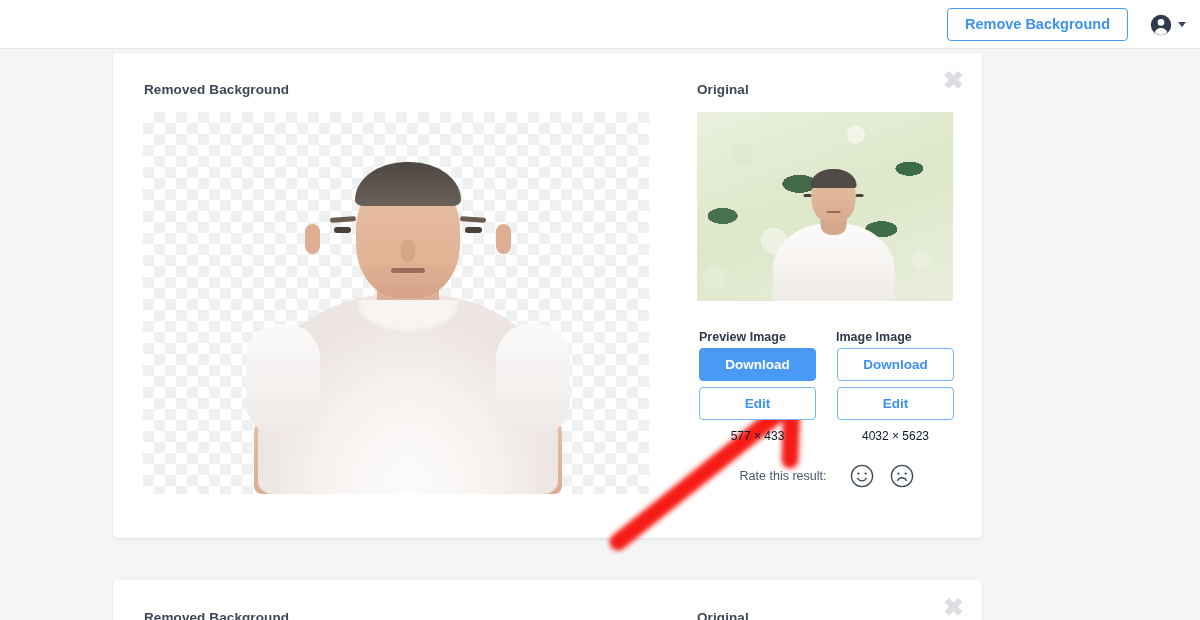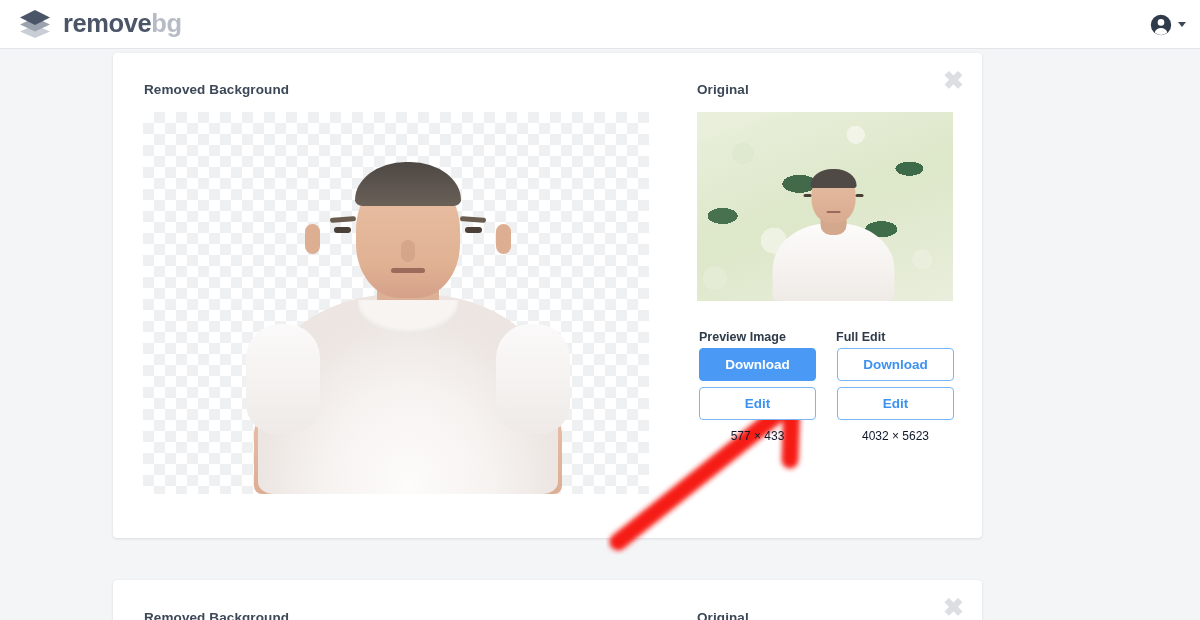--- a/index.html
+++ b/index.html
@@ -443,31 +443,24 @@
 
   
   .c2-title-removed  { left: 31px;  top: 30px; }
   .c2-title-original { left: 584px; top: 30px; }
 </style>
 </head>
 <body>
 
 <div class="header">
 
-  <a class="brand" href="#">
-    <svg class="brand-mark" viewBox="0 0 34 30">
-      <polygon points="17,16 2,22.5 17,29 32,22.5" fill="#c9ced6"></polygon>
-      <polygon points="17,8.5 2,15.5 17,22.5 32,15.5" fill="#9aa3ae"></polygon>
-      <polygon points="17,1 2,8.5 17,16 32,8.5" fill="#4a5568"></polygon>
-    </svg>
-    <span class="brand-text"><span class="w-remove">remove</span><span class="w-bg">bg</span></span>
-  </a>
 
 
   <div class="header-right">
+    <button class="btn-remove-bg">Remove Background</button>
     <div class="account">
       <svg width="22" height="22" viewBox="0 0 22 22">
         <circle cx="11" cy="11" r="10.2" fill="#2f3b4a"></circle>
         <circle cx="11" cy="8.4" r="3.3" fill="#ffffff"></circle>
         <path d="M4.6 18.6a6.8 6.8 0 0 1 12.8 0 10 10 0 0 1-12.8 0z" fill="#ffffff"></path>
       </svg>
       <span class="caret"></span>
     </div>
   </div>
 </div>
@@ -520,29 +513,44 @@
         <feGaussianBlur stdDeviation="2.4"></feGaussianBlur>
       </filter>
     </defs>
     <g filter="url(#softblur)" fill="none" stroke="#f61b13" stroke-width="17" stroke-linecap="round" stroke-linejoin="round">
       <path d="M12 152 L182 16"></path>
       <path d="M128 14 L186 13 L184 70"></path>
     </g>
   </svg>
 
   <div class="dl-label label-preview">Preview Image</div>
-  <div class="dl-label label-full">Full Edit</div>
+  <div class="dl-label label-full">Image Image</div>
 
   <button class="act-btn btn-primary b-prev-dl">Download</button>
   <button class="act-btn btn-outline b-full-dl">Download</button>
   <button class="act-btn btn-outline b-prev-ed">Edit</button>
   <button class="act-btn btn-outline b-full-ed">Edit</button>
 
   <div class="dim dim-prev">577 × 433</div>
   <div class="dim dim-full">4032 × 5623</div>
 
+  <div class="rate-row">
+    <span class="rate-label">Rate this result:</span>
+    <svg class="rate-face" width="24" height="24" viewBox="0 0 24 24">
+      <circle cx="12" cy="12" r="10.6" fill="none" stroke="#3c4858" stroke-width="1.3"></circle>
+      <circle cx="8.4" cy="9.6" r="1.15" fill="#3c4858"></circle>
+      <circle cx="15.6" cy="9.6" r="1.15" fill="#3c4858"></circle>
+      <path d="M7.6 14.2a5 5 0 0 0 8.8 0" fill="none" stroke="#3c4858" stroke-width="1.3" stroke-linecap="round"></path>
+    </svg>
+    <svg class="rate-face" width="24" height="24" viewBox="0 0 24 24">
+      <circle cx="12" cy="12" r="10.6" fill="none" stroke="#3c4858" stroke-width="1.3"></circle>
+      <circle cx="8.4" cy="9.6" r="1.15" fill="#3c4858"></circle>
+      <circle cx="15.6" cy="9.6" r="1.15" fill="#3c4858"></circle>
+      <path d="M7.6 16.4a5 5 0 0 1 8.8 0" fill="none" stroke="#3c4858" stroke-width="1.3" stroke-linecap="round"></path>
+    </svg>
+  </div>
 </div>
 
 <div class="card card-2">
   <div class="close-x">✖</div>
   <div class="panel-title c2-title-removed">Removed Background</div>
   <div class="panel-title c2-title-original">Original</div>
 </div>
 
 </body></html>

